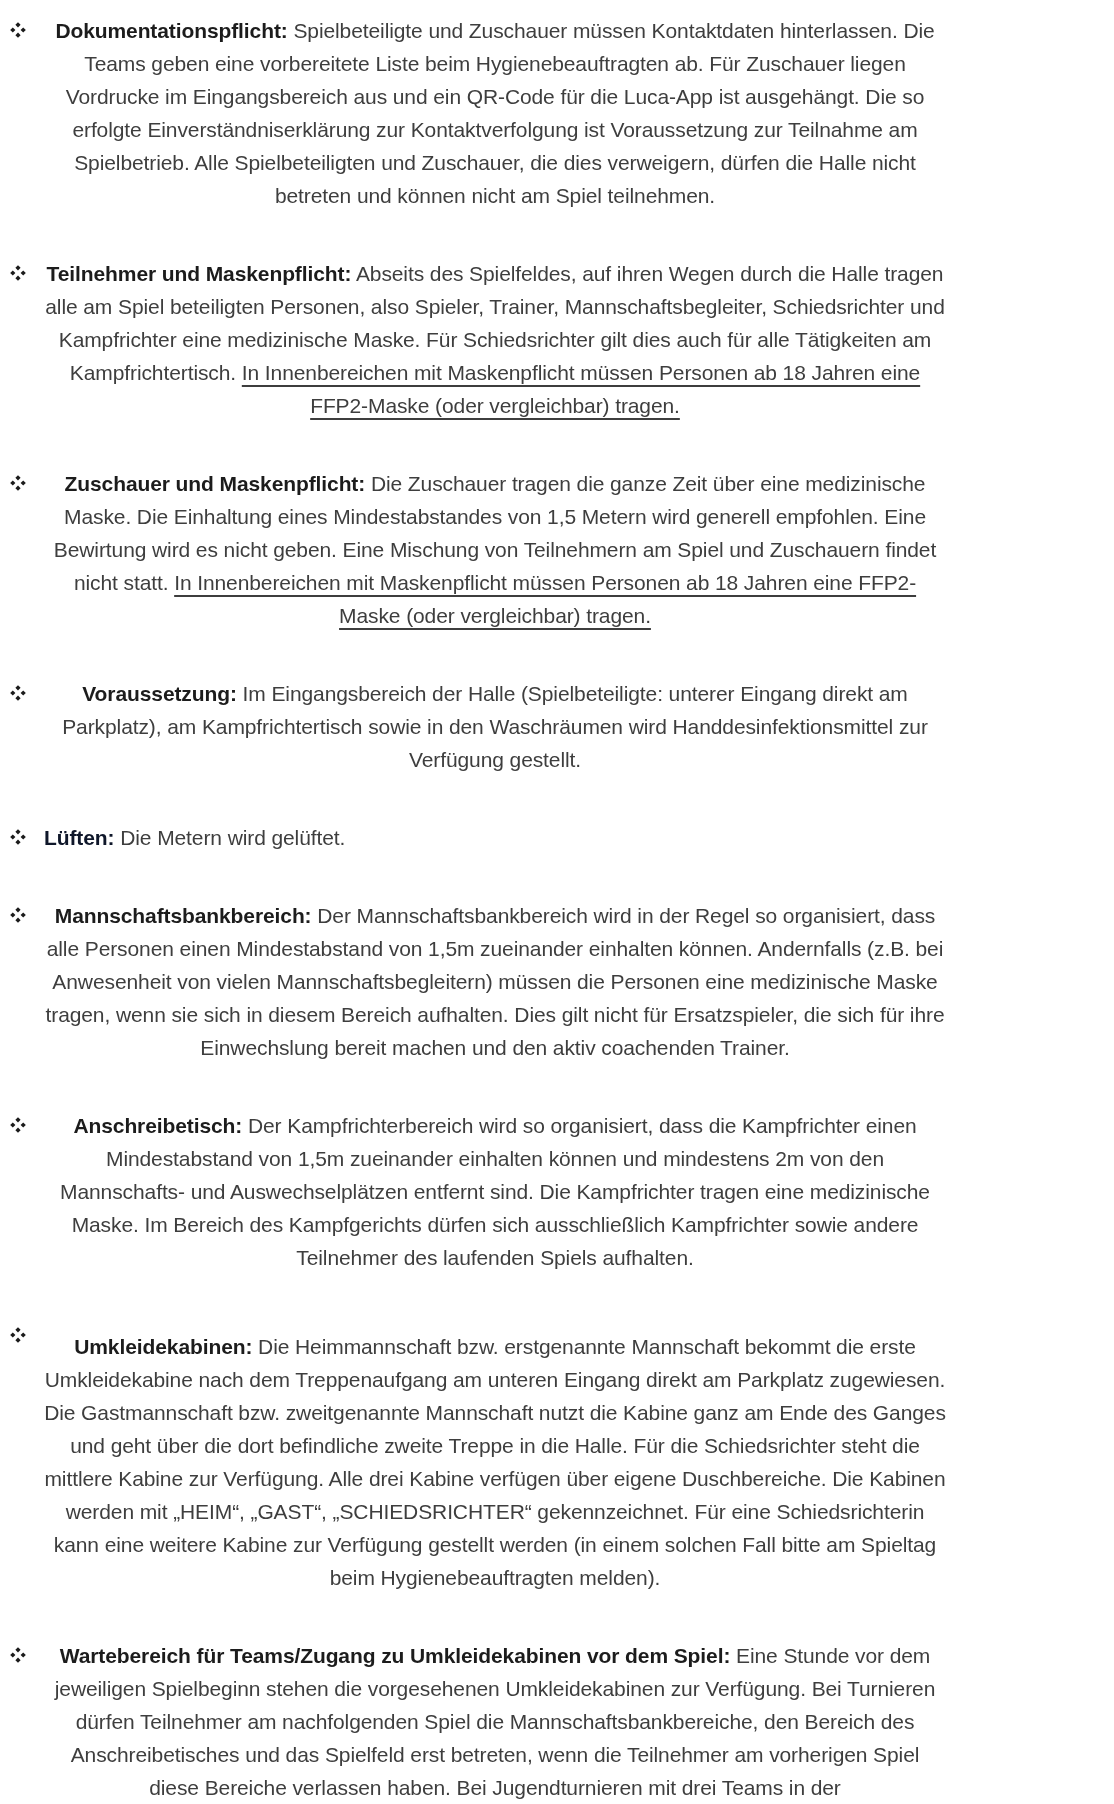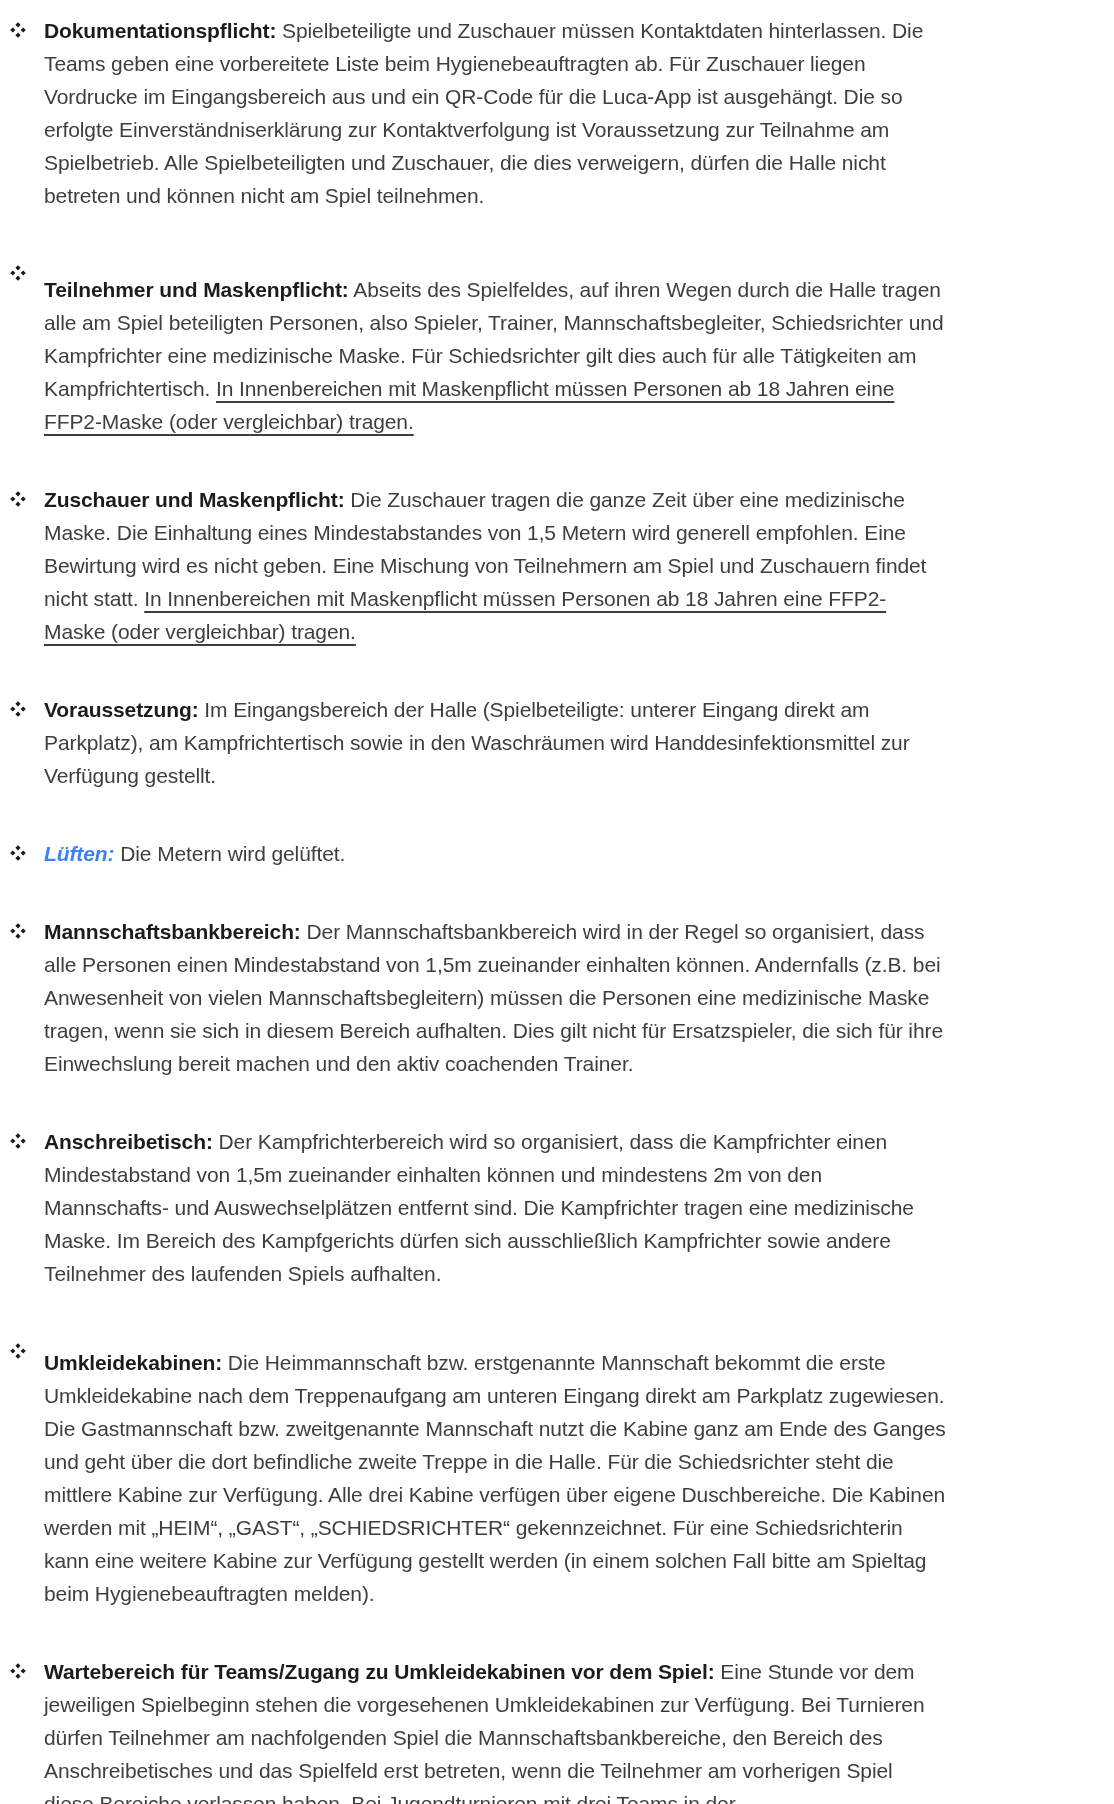--- a/index.html
+++ b/index.html
@@ -11,20 +11,21 @@
     width: 1114px;
     height: 1804px;
     overflow: hidden;
     font-family: "Liberation Sans", sans-serif;
   }
   .page {
     box-sizing: border-box;
     width: 964px;
     height: 1804px;
     padding: 14px 18px 0 10px;
+    text-align: center;
   }
   ul.rules {
     list-style: none;
     margin: 0;
     padding: 0;
   }
   ul.rules li {
     display: flex;
     align-items: flex-start;
     margin: 0 0 45px 0;
@@ -76,21 +77,21 @@
 
   <li>
     <span class="bullet-col">
       <svg width="16" height="16" viewBox="0 0 16 16" fill="currentColor" aria-hidden="true" style="color: rgb(27, 27, 27);">
         <path d="M8 0.2 L10.6 2.8 L8 5.4 L5.4 2.8 Z"></path>
         <path d="M8 10.6 L10.6 13.2 L8 15.8 L5.4 13.2 Z"></path>
         <path d="M2.8 5.4 L5.4 8 L2.8 10.6 L0.2 8 Z"></path>
         <path d="M13.2 5.4 L15.8 8 L13.2 10.6 L10.6 8 Z"></path>
       </svg>
     </span>
-    <p class="para" style="color: rgb(62, 62, 62); margin-top: 16px;">
+    <p class="para" style="color: rgb(62, 62, 62);">
       <span class="sec-title" style="color: rgb(28, 28, 28);">Teilnehmer und Maskenpflicht:</span><span class="sec-body"> Abseits des Spielfeldes, auf ihren Wegen durch die Halle tragen alle am Spiel beteiligten Personen, also Spieler, Trainer, Mannschaftsbegleiter, Schiedsrichter und Kampfrichter eine medizinische Maske. Für Schiedsrichter gilt dies auch für alle Tätigkeiten am Kampfrichtertisch. </span><span class="sec-underline">In Innenbereichen mit Maskenpflicht müssen Personen ab 18 Jahren eine FFP2-Maske (oder vergleichbar) tragen.</span>
     </p>
   </li>
 
   <li>
     <span class="bullet-col">
       <svg width="16" height="16" viewBox="0 0 16 16" fill="currentColor" aria-hidden="true" style="color: rgb(27, 27, 27);">
         <path d="M8 0.2 L10.6 2.8 L8 5.4 L5.4 2.8 Z"></path>
         <path d="M8 10.6 L10.6 13.2 L8 15.8 L5.4 13.2 Z"></path>
         <path d="M2.8 5.4 L5.4 8 L2.8 10.6 L0.2 8 Z"></path>
@@ -119,21 +120,21 @@
   <li>
     <span class="bullet-col">
       <svg width="16" height="16" viewBox="0 0 16 16" fill="currentColor" aria-hidden="true" style="color: rgb(27, 27, 27);">
         <path d="M8 0.2 L10.6 2.8 L8 5.4 L5.4 2.8 Z"></path>
         <path d="M8 10.6 L10.6 13.2 L8 15.8 L5.4 13.2 Z"></path>
         <path d="M2.8 5.4 L5.4 8 L2.8 10.6 L0.2 8 Z"></path>
         <path d="M13.2 5.4 L15.8 8 L13.2 10.6 L10.6 8 Z"></path>
       </svg>
     </span>
     <p class="para" style="color: rgb(62, 62, 62);">
-      <span class="sec-title" style="color: #3b82f6; font-style: italic;">Lüften:</span><span class="sec-body"> Die Metern wird gelüftet.</span>
+      <span class="sec-title" style="color: #0f172a;">Lüften:</span><span class="sec-body"> Die Metern wird gelüftet.</span>
     </p>
   </li>
 
   <li>
     <span class="bullet-col">
       <svg width="16" height="16" viewBox="0 0 16 16" fill="currentColor" aria-hidden="true" style="color: rgb(27, 27, 27);">
         <path d="M8 0.2 L10.6 2.8 L8 5.4 L5.4 2.8 Z"></path>
         <path d="M8 10.6 L10.6 13.2 L8 15.8 L5.4 13.2 Z"></path>
         <path d="M2.8 5.4 L5.4 8 L2.8 10.6 L0.2 8 Z"></path>
         <path d="M13.2 5.4 L15.8 8 L13.2 10.6 L10.6 8 Z"></path>

